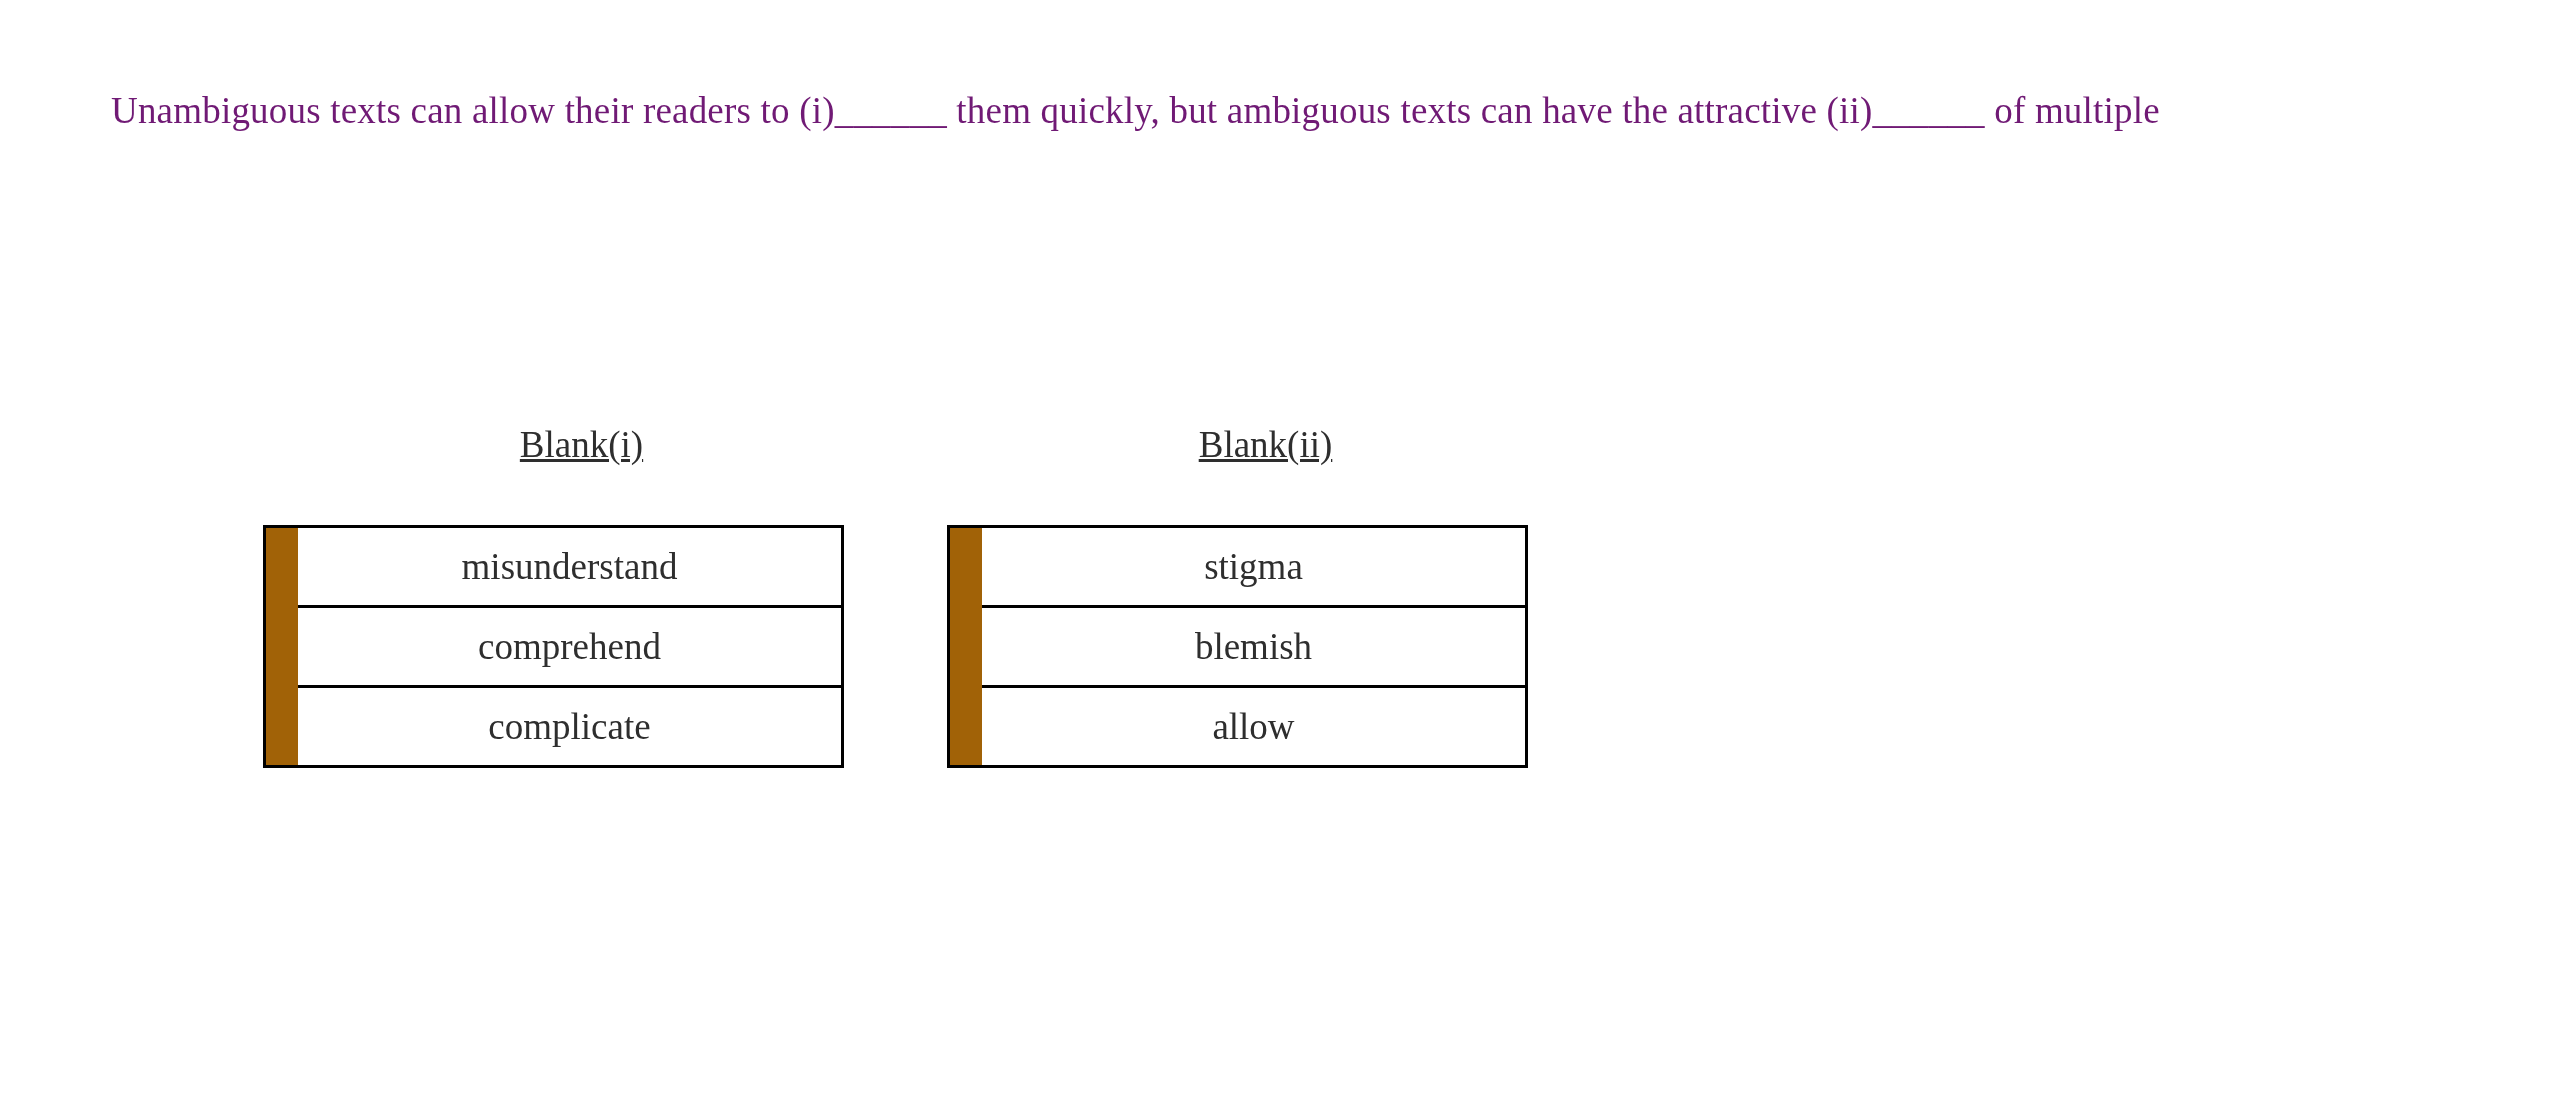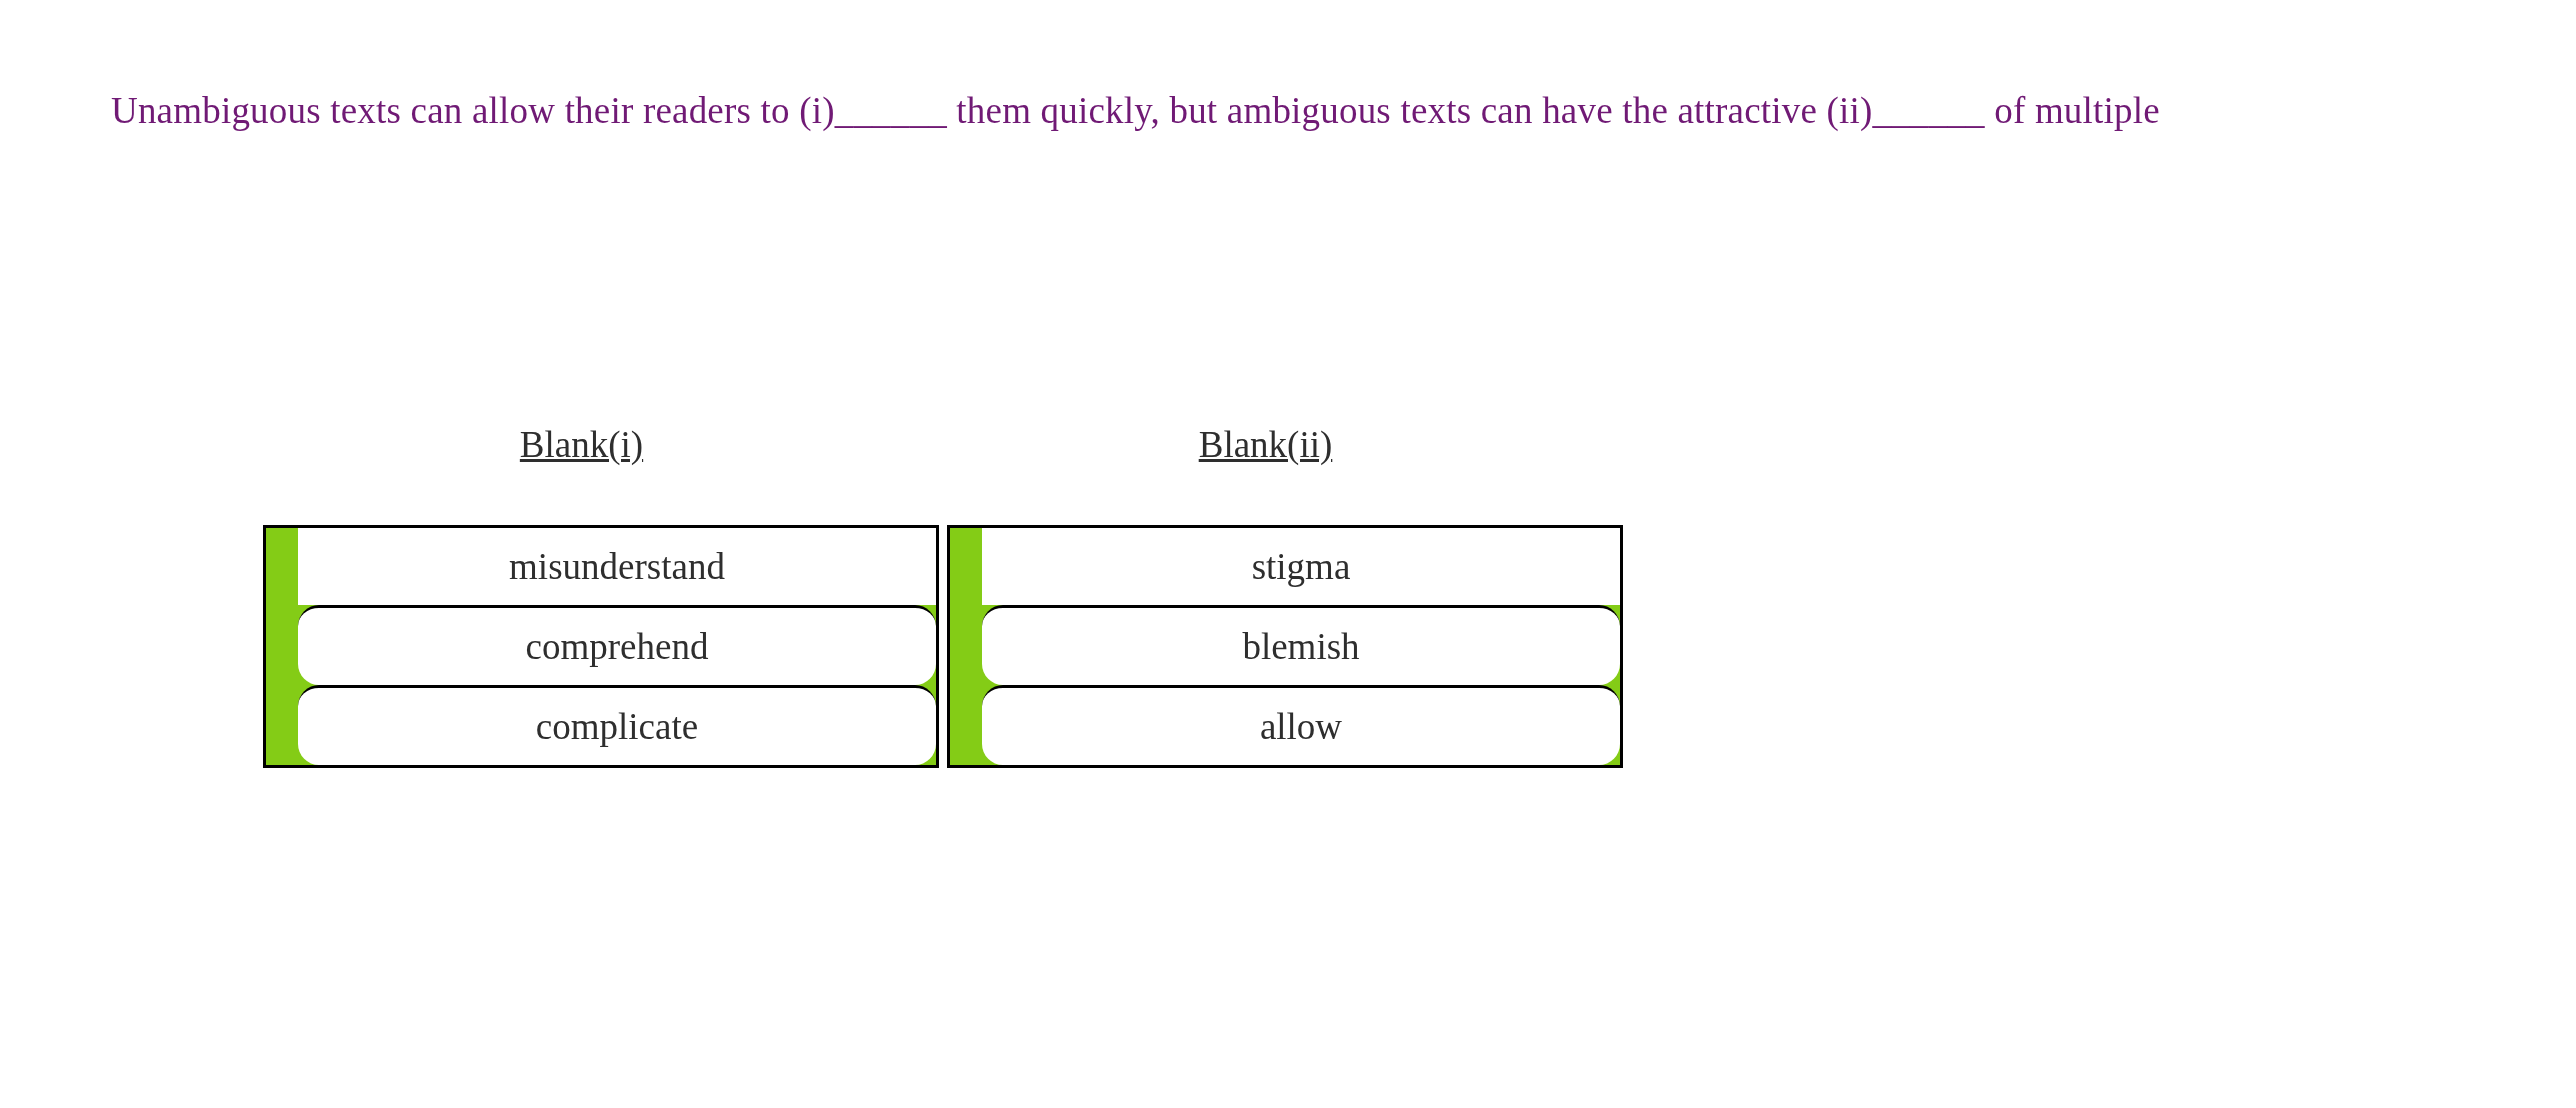--- a/index.html
+++ b/index.html
@@ -44,38 +44,37 @@
     font-size: 37px;
     color: #2e2e2e;
     height: 48px;
     line-height: 48px;
     text-decoration: underline;
   }
   .option-table {
     position: absolute;
     top: 104px; 
     left: 0;
-    width: 676px;
+    width: 581px;
     border: 3.4px solid #000000;
     box-sizing: border-box;
-    background: #84cc16;
+    background: #a16207;
     padding-left: 32px;
   }
   .option-cell {
     height: 77px;
     line-height: 77px;
     text-align: center;
     font-size: 37px;
     color: #2e2e2e;
     background: #ffffff;
     cursor: pointer;
   }
   .option-cell + .option-cell {
     border-top: 3.4px solid #000000;
-    border-radius: 21px;
   }
 </style>
 </head>
 <body>
 
 <div class="page">
 
   <div class="passage">
     <div class="passage-line">Unambiguous texts can allow their readers to (i)______ them quickly, but ambiguous texts can have the attractive (ii)______ of multiple</div>
   </div>

